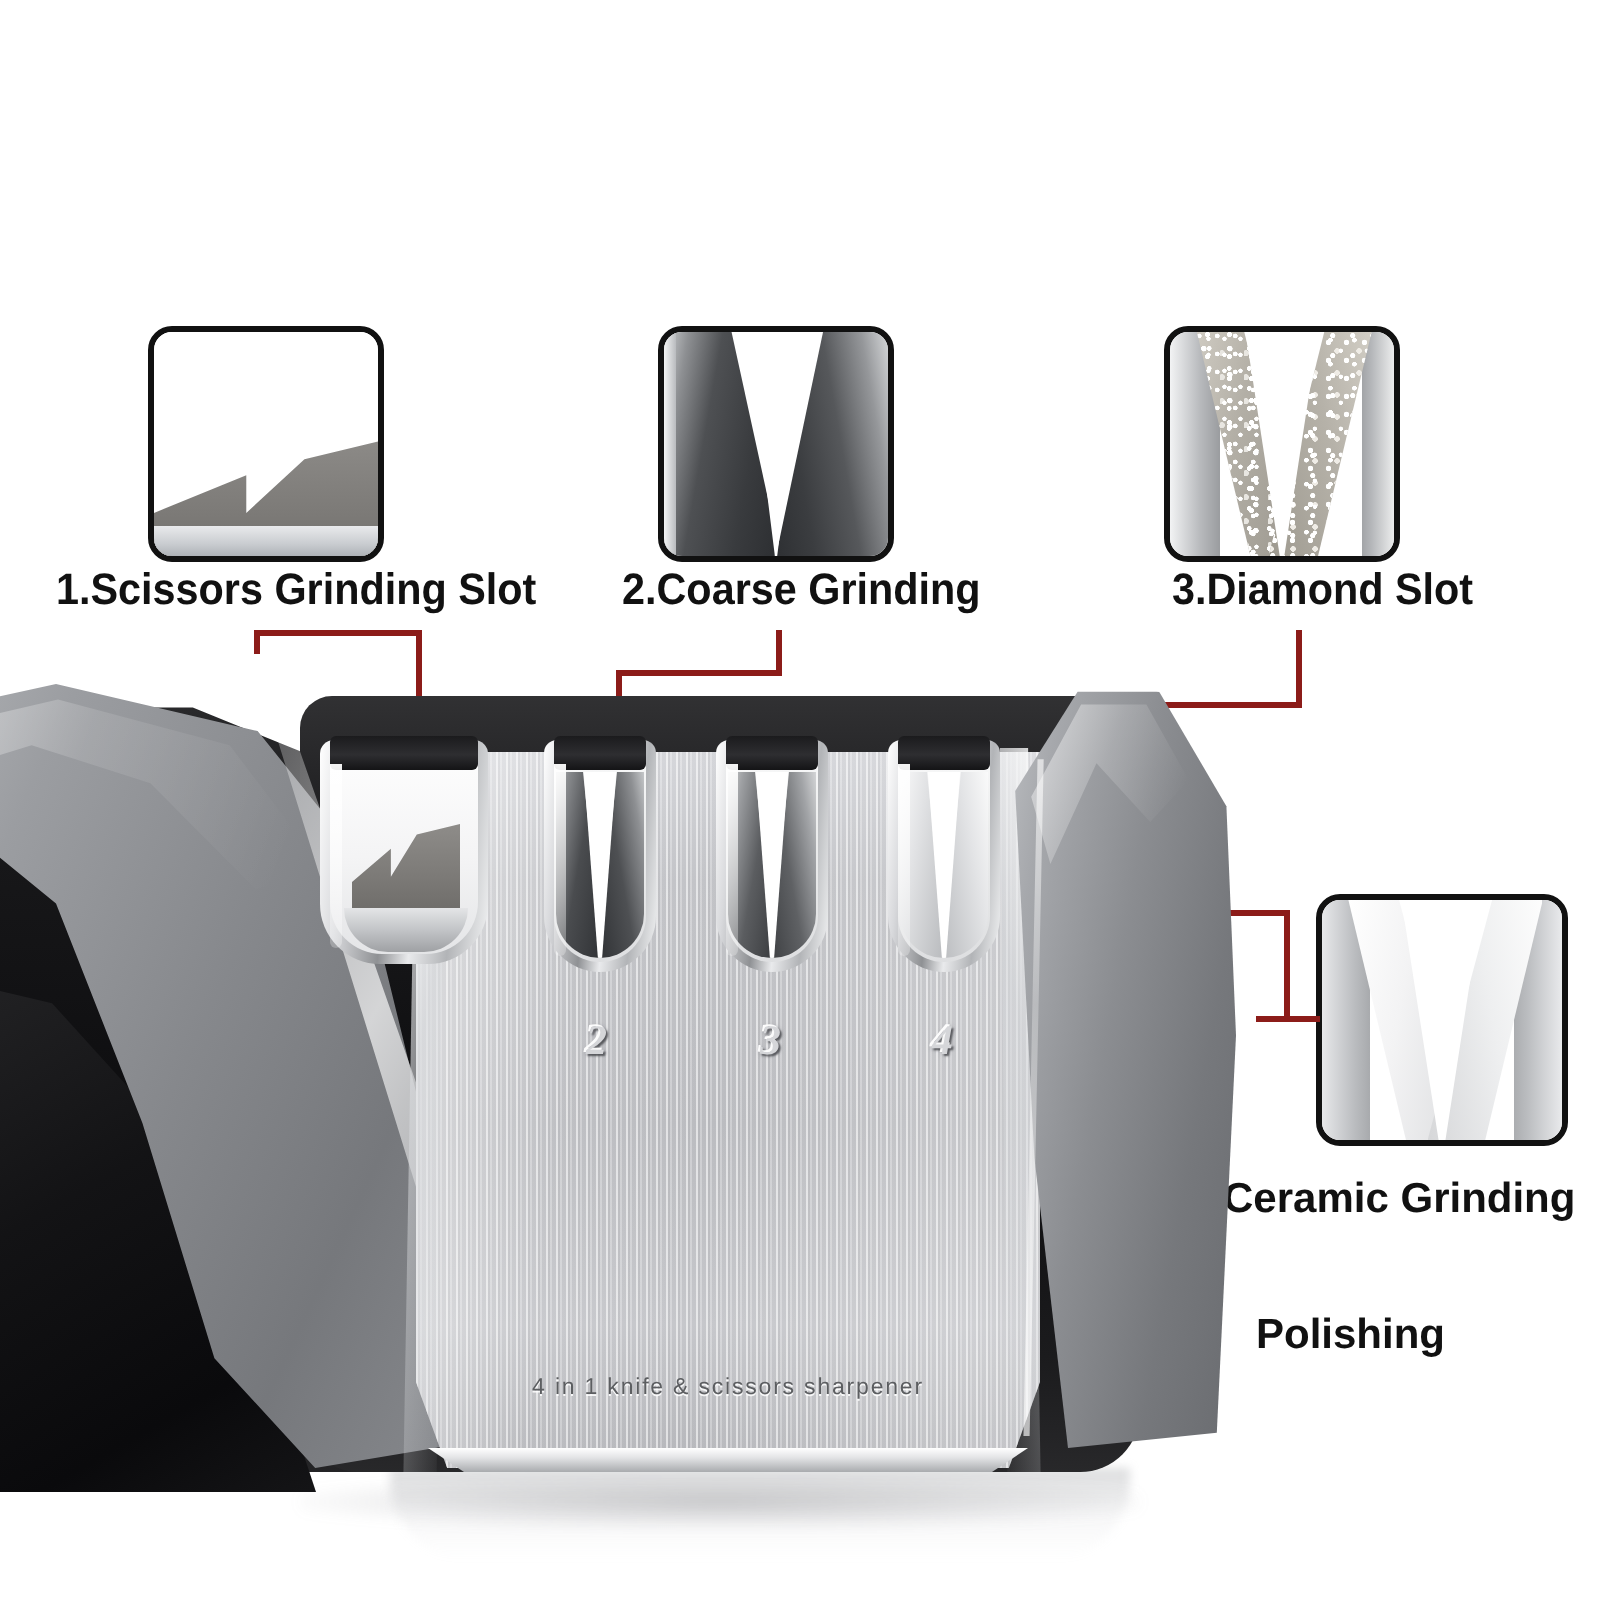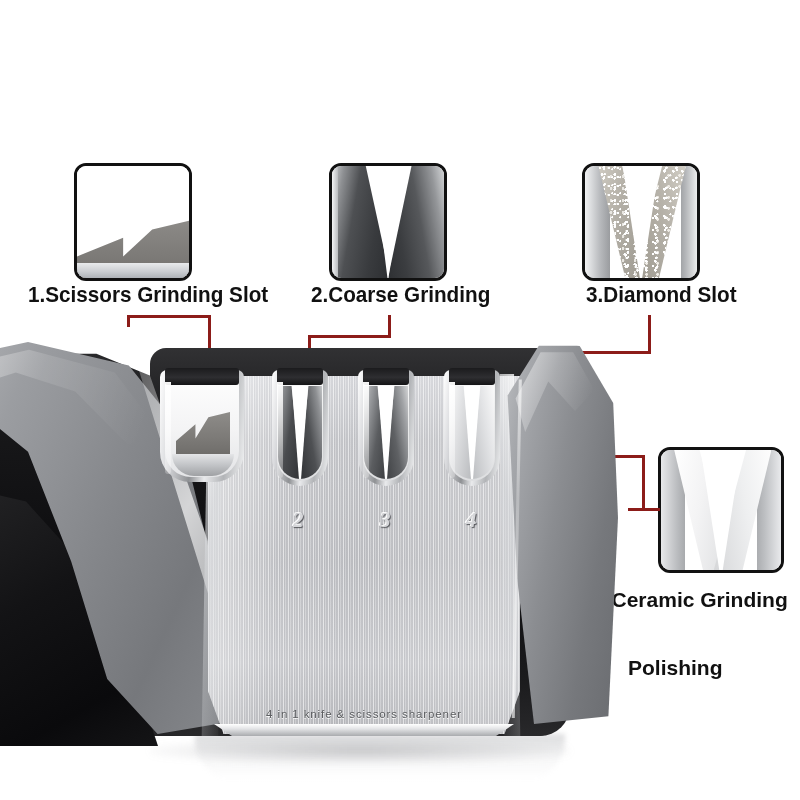--- a/index.html
+++ b/index.html
@@ -206,21 +206,21 @@
     background:linear-gradient(260deg, rgba(255,255,255,.95) 0%, rgba(215,217,220,.55) 45%, rgba(255,255,255,0) 100%);
     clip-path:polygon(0% 0%, 54% 0%, 78% 100%, 14% 100%);
   }
   .plate-bottom-edge{
     position:absolute;left:214px;top:388px;width:300px;height:12px;
     background:linear-gradient(180deg,#ffffff 0%,#e3e4e6 40%,#a9abae 100%);
     clip-path:polygon(0% 0%, 100% 0%, 94% 100%, 6% 100%);
   }
 
   .engrave{
-    position:absolute;left:208px;top:372px;width:312px;text-align:center;
+    position:absolute;left:208px;top:352px;width:312px;text-align:center;
     font-size:11.5px;color:#5c5e61;letter-spacing:.9px;
     text-shadow:0 1px 0 rgba(255,255,255,.85);
   }
 
   
   .slot-num{
     position:absolute;font-size:21px;font-weight:bold;color:#d5d6d9;
     text-shadow:-1px -1px 0 rgba(255,255,255,.95), 1px 1px 1px rgba(70,72,76,.85), 0 0 2px rgba(120,122,126,.6);
     font-family:"Liberation Serif",serif;font-style:italic;
   }

